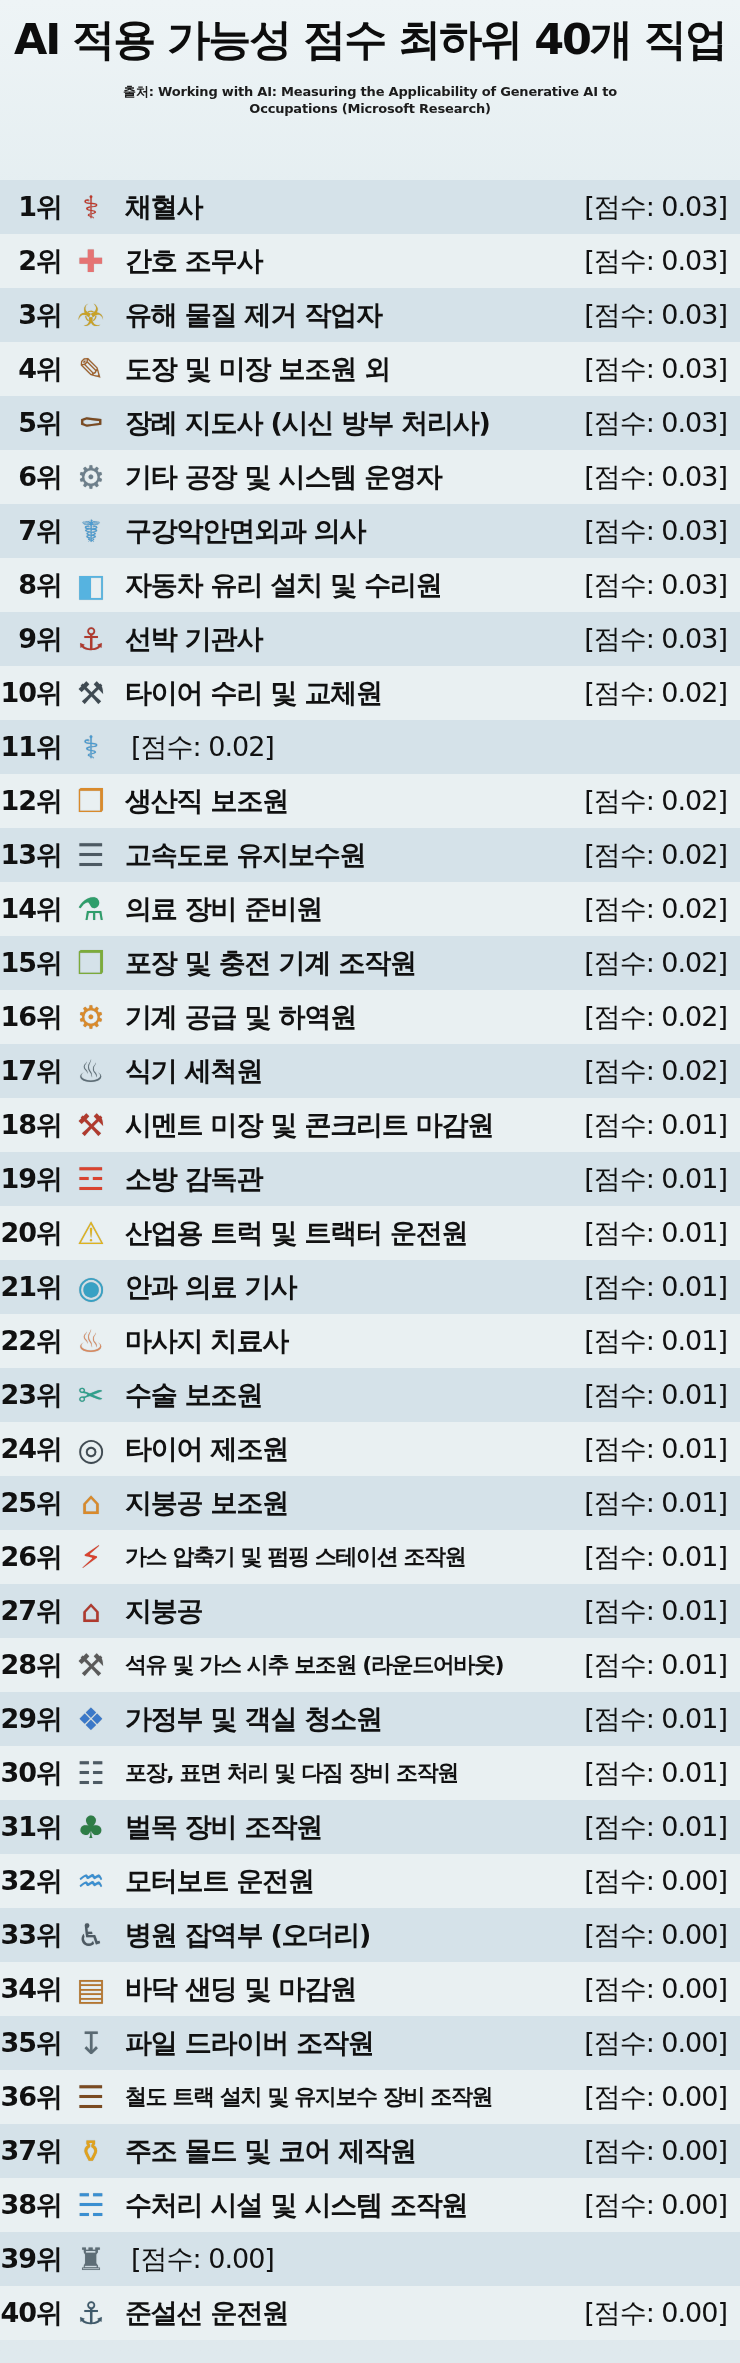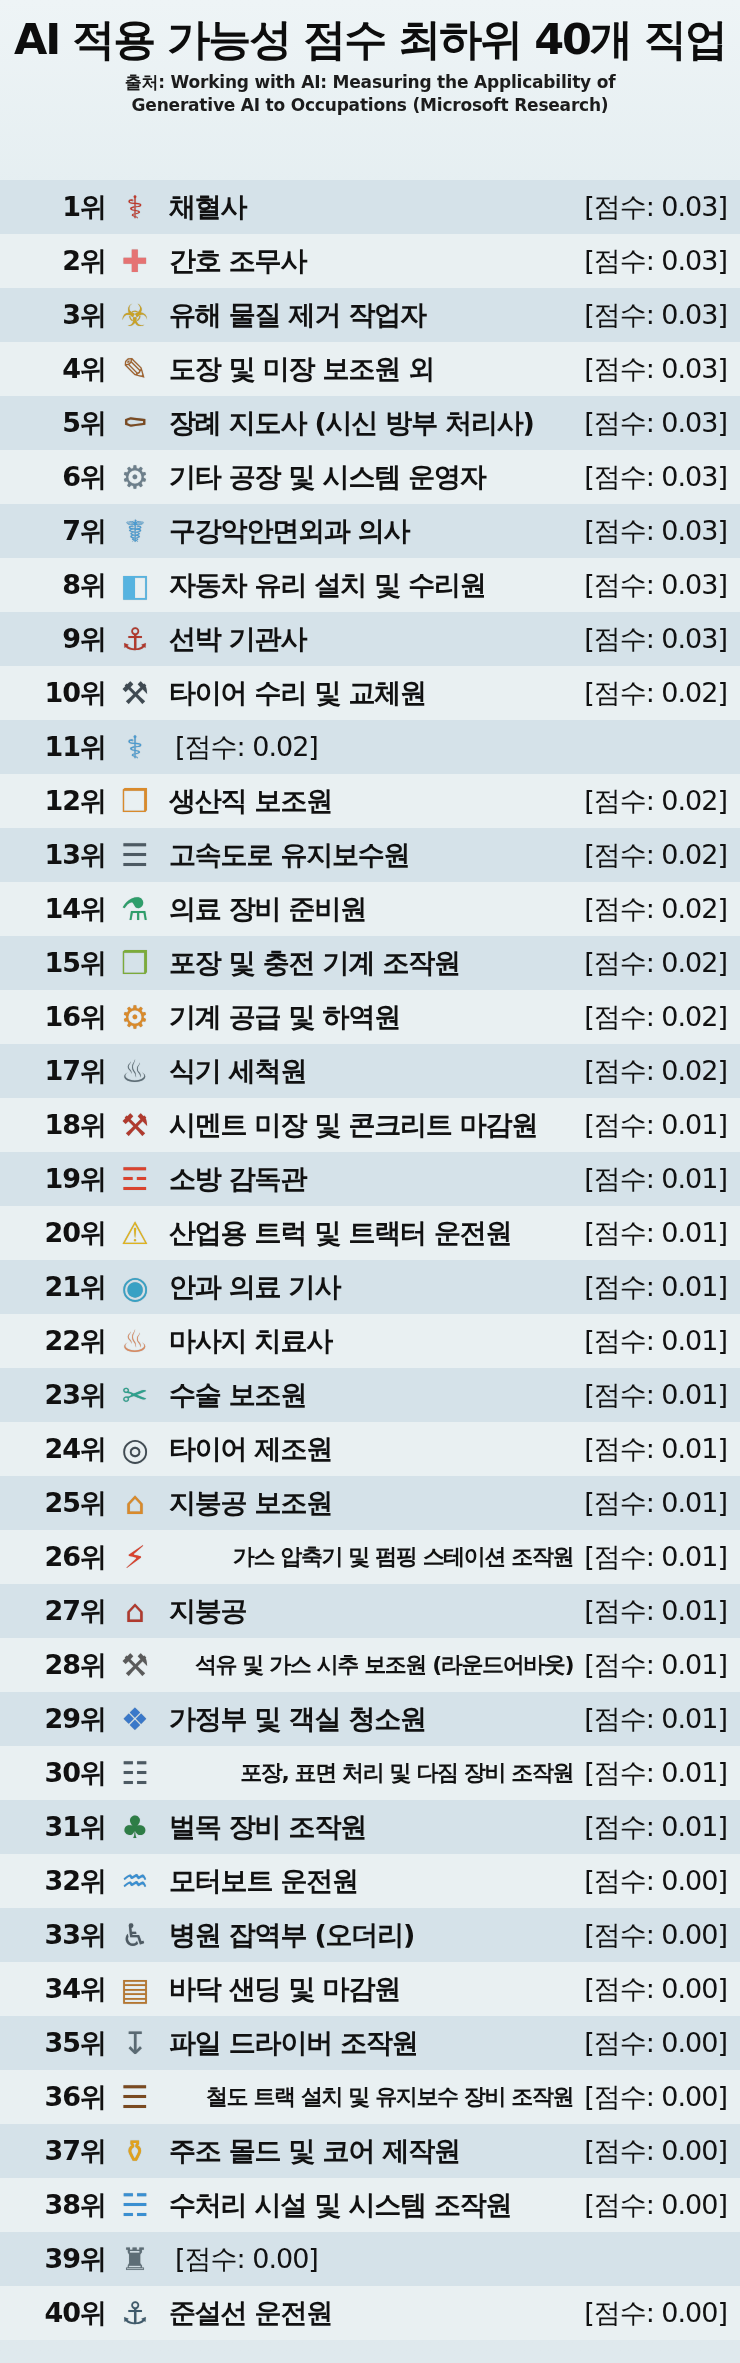--- a/index.html
+++ b/index.html
@@ -12,42 +12,42 @@
   .header { padding-top:13px; text-align:center; }
   .title {
     font-size:43px; font-weight:800; letter-spacing:-2px;
     line-height:1.25; color:#0d0d0d; margin:0 10px;
   }
   .note {
     font-size:17px; font-weight:600; letter-spacing:-0.5px;
     margin-top:7px; line-height:1.34; color:#1c1c1c;
   }
   .source {
-    font-size:17px; font-weight:600; letter-spacing:-0.2px;
-    line-height:1.34; color:#1c1c1c; max-width:545px; margin:4px auto;
+    font-size:13px; font-weight:600; letter-spacing:-0.2px;
+    line-height:1.34; color:#1c1c1c; max-width:545px; margin:16px auto;
   }
   .list { position:absolute; top:180px; left:0; right:0; }
   .row { height:54px; display:flex; align-items:center; }
   .row:nth-child(odd)  { background:#d5e2e9; }
   .row:nth-child(even) { background:#e9f0f2; }
   .rank {
     flex:0 0 auto; width:62px; text-align:right;
-    font-size:27px; font-weight:700; letter-spacing:-1px;padding-left:44px;
+    font-size:27px; font-weight:700; letter-spacing:-1px;
   }
   .icon {
     flex:0 0 auto; width:58px; text-align:center;
     font-size:31px; line-height:1;
     text-shadow:0 0 1px rgba(0,0,0,0.25);
   }
   .name {
     flex:1 1 auto; padding-left:5px;
     font-size:27px; font-weight:700; letter-spacing:-1.2px;
     white-space:nowrap; overflow:hidden;
   }
-  .row.compact .name { font-size:22px; letter-spacing:-1.4px;text-align:right; }
+  .row.compact .name { font-size:22px; letter-spacing:-1.4px; }
   .score {
     flex:0 0 auto; padding-right:13px;
     font-size:27px; font-weight:400; letter-spacing:-1px;
     white-space:nowrap;
     margin-left:11px;
   }
 </style>
 </head>
 <body>
 

